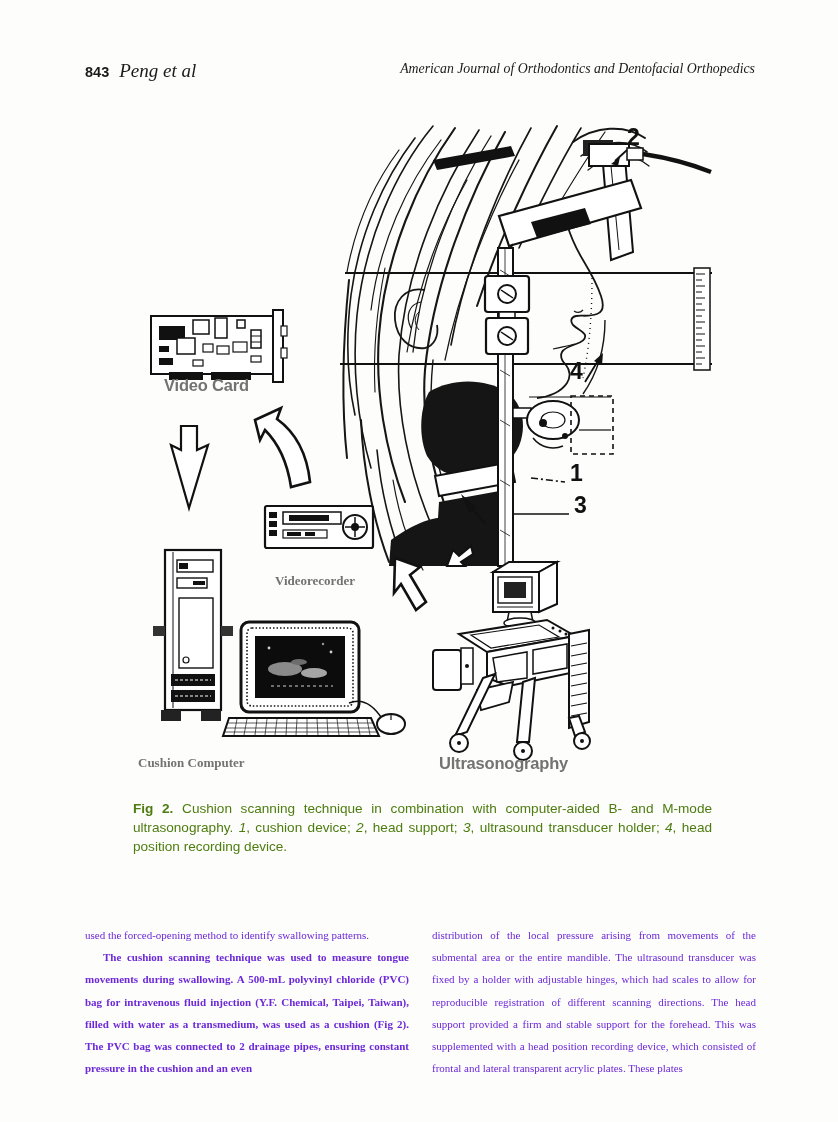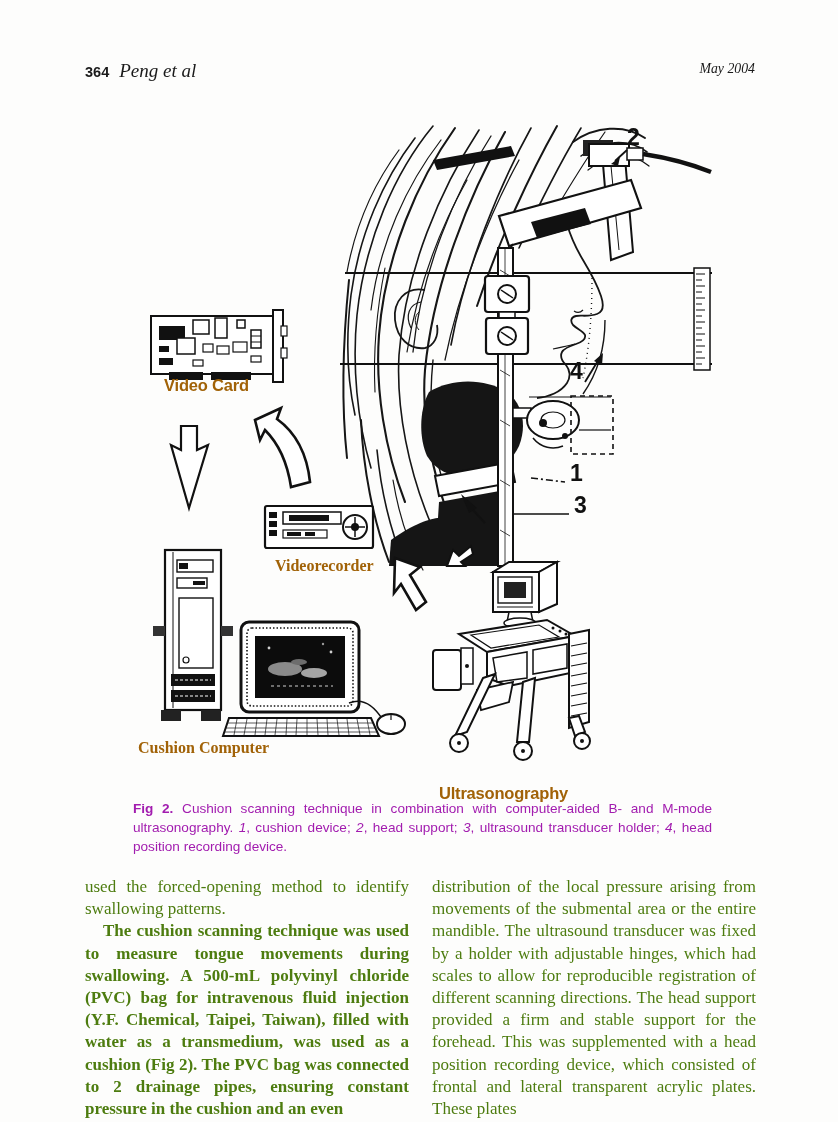--- a/index.html
+++ b/index.html
@@ -10,48 +10,48 @@
   }
   
   .hdr-left{position:absolute;left:85px;top:60px;white-space:nowrap;}
   .pagenum{font-family:"Liberation Sans",sans-serif;font-weight:bold;font-size:14.5px;margin-right:10px;}
   .authors{font-style:italic;font-size:19px;}
   .hdr-right{position:absolute;right:83px;top:60px;text-align:right;
     font-style:italic;font-size:13.8px;line-height:17px;}
   
   .figure{position:absolute;left:133px;top:120px;width:582px;height:672px;}
   .figure svg{position:absolute;left:0;top:0;}
-  .fig-label{position:absolute;white-space:nowrap;color:#a16207;}
+  .fig-label{position:absolute;white-space:nowrap;color:#737373;}
   .lbl-sans{font-family:"Liberation Sans",sans-serif;font-weight:bold;font-size:16.5px;letter-spacing:-0.2px;}
-  .lbl-serif{font-family:"Liberation Serif",serif;font-weight:bold;font-size:16px;}
+  .lbl-serif{font-family:"Liberation Serif",serif;font-weight:bold;font-size:13px;margin-top:16px;}
   .callout{position:absolute;font-family:"Liberation Sans",sans-serif;font-weight:bold;font-size:23px;color:#111;}
   
   .caption{position:absolute;left:133px;top:799px;width:579px;
     font-family:"Liberation Sans",sans-serif;font-size:13.6px;line-height:19px;
-    text-align:justify;color:#a21caf;}
+    text-align:justify;color:#4d7c0f;}
   .cap-bold{font-weight:bold;}
   .cap-it{font-style:italic;}
   
-  .col{position:absolute;top:876px;width:324px;font-size:17px;line-height:22.2px;
-    text-align:justify;color:#4d7c0f;}
+  .col{position:absolute;top:924px;width:324px;font-size:11px;line-height:22.2px;
+    text-align:justify;color:#6d28d9;}
   .col p{margin:0;}
   .col p.indent{text-indent:18px;font-weight:bold;}
   .col-left{left:85px;}
   .col-right{left:432px;}
 </style>
 </head>
 <body>
 
 <div class="page">
 
   <div class="hdr-left">
-    <span class="pagenum">364</span><span class="authors">Peng et al</span>
+    <span class="pagenum">843</span><span class="authors">Peng et al</span>
   </div>
   <div class="hdr-right">
-    <div>May 2004</div>
+    <div>American Journal of Orthodontics and Dentofacial Orthopedics</div>
   </div>
 
   <div class="figure">
     <svg width="582" height="672" viewBox="0 0 582 672">
 
       <g stroke="#161616" fill="none" stroke-width="1.6" stroke-linecap="round">
         <path d="M 300 6 C 262 52 232 120 224 195 C 219 245 224 300 238 348"></path>
         <path d="M 322 8 C 285 60 252 135 246 215 C 242 270 252 330 272 382" stroke-width="2.1"></path>
         <path d="M 346 10 C 308 68 272 150 266 235 C 263 290 276 352 298 404"></path>
         <path d="M 372 12 C 336 75 300 165 292 250 C 288 300 300 360 322 412" stroke-width="2.1"></path>
@@ -341,21 +341,21 @@
     </svg>
 
     <div class="callout" style="left:494px;top:4px;">2</div>
     <div class="callout" style="left:437px;top:238px;">4</div>
     <div class="callout" style="left:437px;top:340px;">1</div>
     <div class="callout" style="left:441px;top:372px;">3</div>
 
     <div class="fig-label lbl-sans" style="left:31px;top:256px;">Video Card</div>
     <div class="fig-label lbl-serif" style="left:142px;top:437px;">Videorecorder</div>
     <div class="fig-label lbl-serif" style="left:5px;top:619px;">Cushion Computer</div>
-    <div class="fig-label lbl-sans" style="left:306px;top:664px;">Ultrasonography</div>
+    <div class="fig-label lbl-sans" style="left:306px;top:634px;">Ultrasonography</div>
   </div>
 
   <div class="caption">
     <span class="cap-bold">Fig 2.</span><span> </span><span>Cushion scanning technique in combination with computer-aided B- and M-mode ultrasonography. </span><span class="cap-it">1</span><span>, cushion device; </span><span class="cap-it">2</span><span>, head support; </span><span class="cap-it">3</span><span>, ultrasound transducer holder; </span><span class="cap-it">4</span><span>, head position recording device.</span>
   </div>
 
   <div class="col col-left">
     <p class="noindent">used the forced-opening method to identify swallowing patterns.</p>
     <p class="indent">The cushion scanning technique was used to measure tongue movements during swallowing. A 500-mL polyvinyl chloride (PVC) bag for intravenous fluid injection (Y.F. Chemical, Taipei, Taiwan), filled with water as a transmedium, was used as a cushion (Fig 2). The PVC bag was connected to 2 drainage pipes, ensuring constant pressure in the cushion and an even</p>
   </div>

